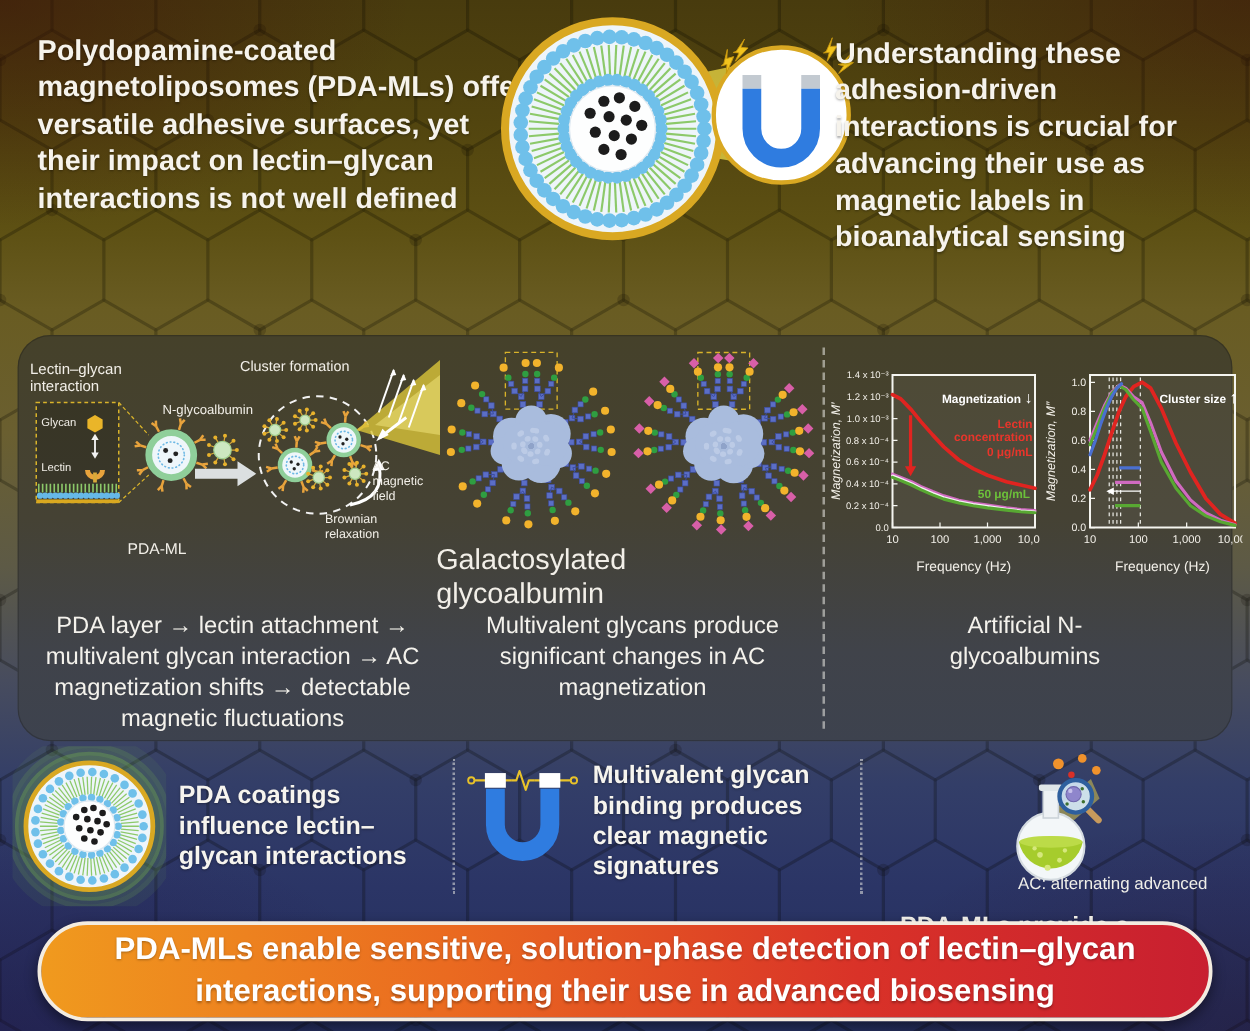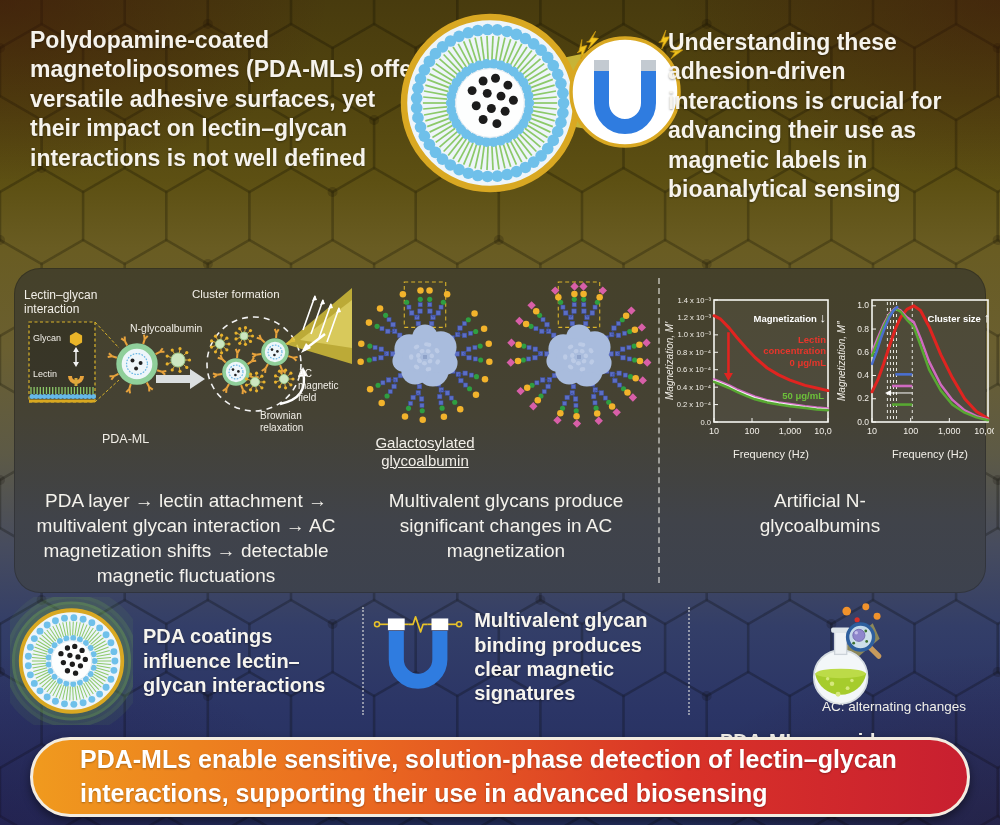--- a/index.html
+++ b/index.html
@@ -40,21 +40,21 @@
   .lbl-ngl{left:108px;top:40px;width:100px;font-size:10.5px;}
   .lbl-pda{left:80px;top:126px;width:70px;font-size:12.5px;margin-top:24px;}
   .lbl-clu{left:170px;top:6px;width:120px;font-size:11.5px;}
   .lbl-gly{left:11px;top:51px;width:40px;font-size:9px;text-align:left;}
   .lbl-lec{left:11px;top:87px;width:40px;font-size:9px;text-align:left;}
   .lbl-acf{left:276px;top:86px;width:56px;font-size:10px;}
   .lbl-bro{left:238px;top:128px;width:78px;font-size:10px;}
 
   .proteins{position:absolute;left:336px;top:8px;width:304px;height:212px;display:flex;gap:6px;justify-content:center;}
   .protein{width:148px;display:flex;flex-direction:column;align-items:center;}
-  .plabel{font-size:15px;line-height:1.18;text-align:center;color:#f2efe8;margin-top:2px;text-decoration:underline;}
+  .plabel{font-size:23px;line-height:1.18;text-align:left;color:#f2efe8;margin-top:2px;}
 
   .vsep{position:absolute;left:644px;top:10px;bottom:10px;width:0;border-left:2px dashed rgba(235,235,230,0.55);}
 
   .charts{position:absolute;left:650px;top:22px;width:330px;height:200px;display:flex;gap:4px;}
   .chart{position:relative;height:198px;}
   .chart#chart0{width:168px;}
   .chart#chart1{width:158px;}
   .chart svg{position:absolute;left:0;top:0;}
   .ylab{position:absolute;left:0px;top:10px;height:122px;writing-mode:vertical-rl;transform:rotate(180deg);
     display:flex;align-items:center;justify-content:center;font-size:10px;color:#f2efe8;font-style:italic;}
@@ -86,21 +86,21 @@
   .bi3{left:695px;top:0px;width:300px;flex-direction:column;}
   .bi3 .btext{width:250px;}
   .bsep{position:absolute;top:12px;bottom:16px;width:0;border-left:2px dotted rgba(230,230,225,0.55);}
   .bsep.s1{left:362px;} .bsep.s2{left:688px;}
   .acnote{position:absolute;right:34px;top:104px;font-size:13.5px;color:#f0efe9;}
 
   
   .footer{left:30px;top:737px;width:940px;height:80px;border-radius:42px;
     background:linear-gradient(90deg,#f09a1e 0%,#ea6a20 35%,#d93228 70%,#c81f30 100%);
     border:3px solid #f3ece0;box-sizing:border-box;box-shadow:0 4px 10px rgba(0,0,0,0.45);
-    display:flex;align-items:center;justify-content:center;}
+    display:flex;align-items:center;justify-content:center;text-align:center;}
   .footer span{font-size:25px;font-weight:bold;color:#ffffff;max-width:840px;line-height:1.35;text-shadow:0 1px 2px rgba(0,0,0,0.3);}
 </style>
 </head>
 <body>
 
 <div class="page">
   <svg class="hexbg" id="hexbg" width="1000" height="825">
       <polygon points="0.0,-96.0 0.0,-48.0 -41.6,-24.0 -83.1,-48.0 -83.1,-96.0 -41.6,-120.0" fill="none" stroke="rgba(10,8,2,0.13)" stroke-width="2.5"></polygon>
       <polygon points="83.1,-96.0 83.1,-48.0 41.6,-24.0 0.0,-48.0 0.0,-96.0 41.6,-120.0" fill="none" stroke="rgba(10,8,2,0.13)" stroke-width="2.5"></polygon>
       <polygon points="166.3,-96.0 166.3,-48.0 124.7,-24.0 83.1,-48.0 83.1,-96.0 124.7,-120.0" fill="none" stroke="rgba(10,8,2,0.13)" stroke-width="2.5"></polygon>
@@ -1527,19 +1527,19 @@
           <line x1="88" y1="53" x2="99" y2="64" stroke="#c89a5c" stroke-width="6" stroke-linecap="round"></line>
           <circle cx="78" cy="42" r="15" fill="rgba(210,230,245,0.92)" stroke="#2e5f9e" stroke-width="4"></circle>
           <circle cx="76" cy="40" r="7" fill="#8f86cc" stroke="#6f66ac" stroke-width="1"></circle>
           <circle cx="73" cy="37" r="2" fill="#c6c0ea"></circle>
           <circle cx="84" cy="35" r="1.6" fill="#3c7030"></circle>
           <circle cx="85" cy="47" r="1.6" fill="#3c7030"></circle>
           <circle cx="70" cy="49" r="1.6" fill="#3c7030"></circle>
         </svg>
       <div class="btext">PDA-MLs provide a platform for rapid biosensing in solution</div>
     </div>
-    <div class="acnote">AC: alternating changes</div>
+    <div class="acnote">AC: alternating advanced</div>
   </section>
 
   <div class="layer footer">
     <span>PDA-MLs enable sensitive, solution-phase detection of lectin–glycan interactions, supporting their use in advanced biosensing</span>
   </div>
 </div>
 
 </body></html>

